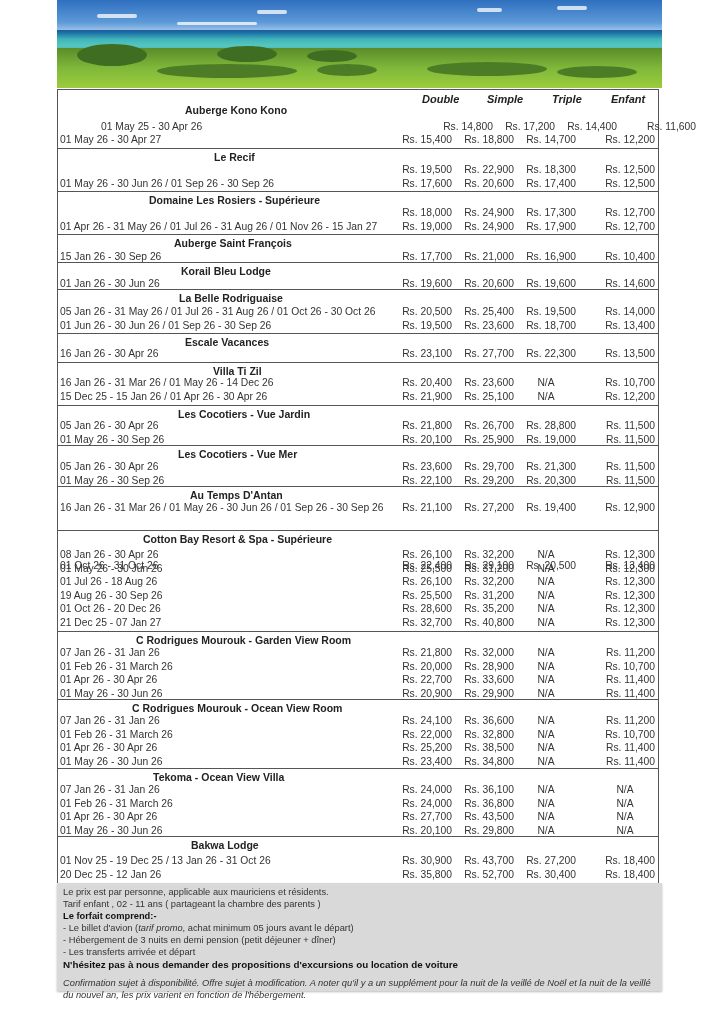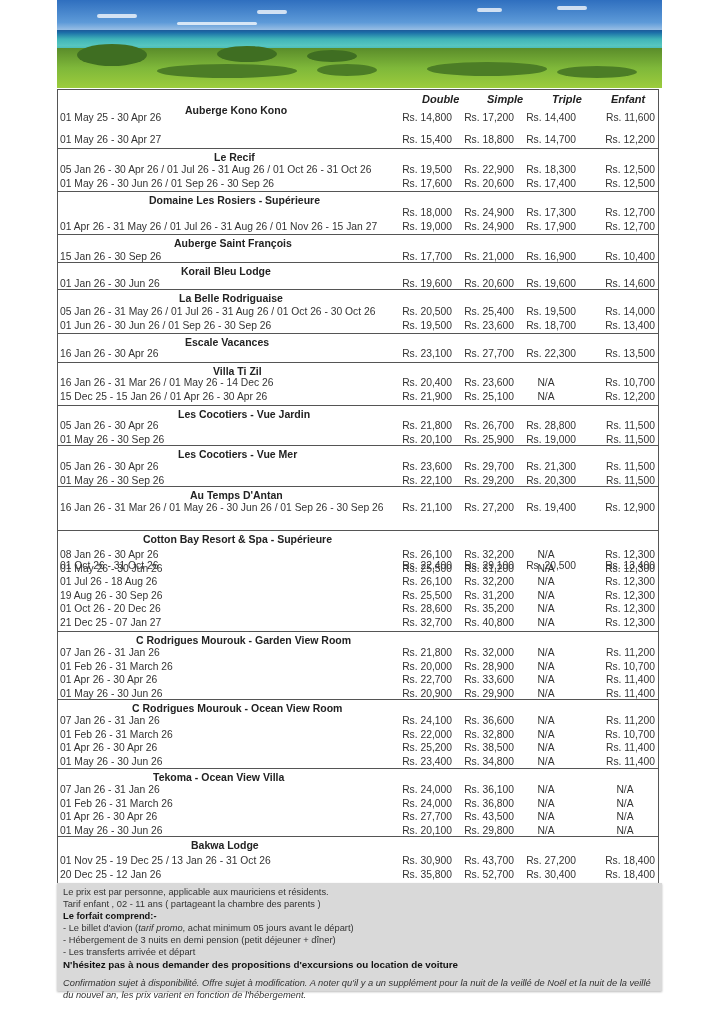--- a/index.html
+++ b/index.html
@@ -54,39 +54,38 @@
 </div>
 
 <div class="table-box">
   <span class="col-head" style="left:364px;">Double</span>
   <span class="col-head" style="left:429px;">Simple</span>
   <span class="col-head" style="left:494px;">Triple</span>
   <span class="col-head" style="left:553px;">Enfant</span>
   <div id="sections">
       <div class="section" style="top: 14px;">
         <span class="sec-title" style="left: 127px; top: 0px;">Auberge Kono Kono</span>
-        <div class="row" style="top: 7px;">
+        <div class="row" style="top: 16px; margin-left: 41px;">
           <span class="period">01 May 25 - 30 Apr 26</span>
           <span class="v c1">Rs. 14,800</span>
           <span class="v c2">Rs. 17,200</span>
           <span class="v c3">Rs. 14,400</span>
           <span class="v c4">Rs. 11,600</span>
         </div>
         <div class="row" style="top: 28.6px;">
           <span class="period">01 May 26 - 30 Apr 27</span>
           <span class="v c1">Rs. 15,400</span>
           <span class="v c2">Rs. 18,800</span>
           <span class="v c3">Rs. 14,700</span>
           <span class="v c4">Rs. 12,200</span>
         </div>
       </div>
       <div class="section sep" style="top: 58px;">
         <span class="sec-title" style="left: 156px; top: 2px;">Le Recif</span>
         <div class="row" style="top: 14px;">
-          <span class="period">05 Jan 26 - 30 Apr 26 / 01 Jul 26 - 31 Aug 26 / 01 Oct 26 - 31 Oct 26</span>
           <span class="v c1">Rs. 19,500</span>
           <span class="v c2">Rs. 22,900</span>
           <span class="v c3">Rs. 18,300</span>
           <span class="v c4">Rs. 12,500</span>
         </div>
         <div class="row" style="top: 27.6px;">
           <span class="period">01 May 26 - 30 Jun 26 / 01 Sep 26 - 30 Sep 26</span>
           <span class="v c1">Rs. 17,600</span>
           <span class="v c2">Rs. 20,600</span>
           <span class="v c3">Rs. 17,400</span>

